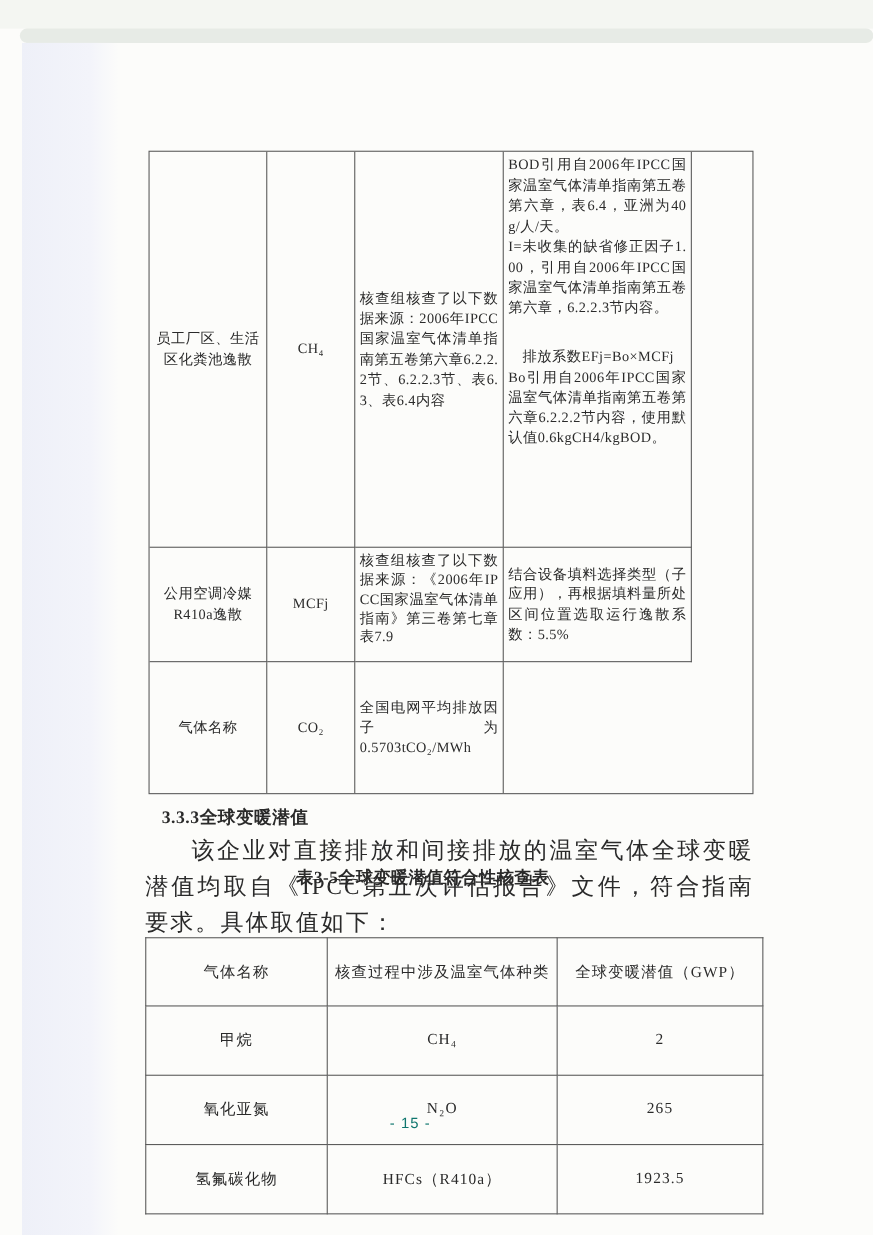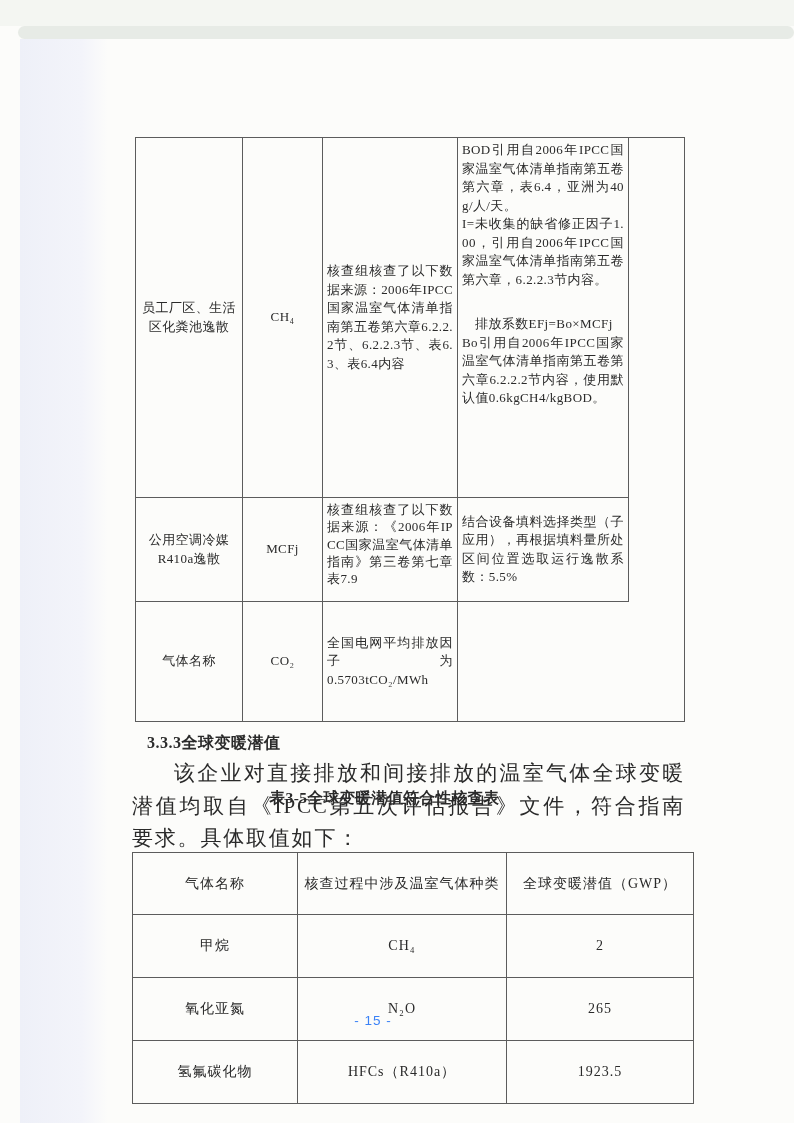--- a/index.html
+++ b/index.html
@@ -70,21 +70,21 @@
   table.t2 th,table.t2 td{
     border:1px solid var(--border);text-align:center;vertical-align:middle;
     font-weight:normal;letter-spacing:1px;padding:16px 2px;
   }
   table.t2 th{height:29px;}
   table.t2 td{height:30px;}
   table.t2 .c1{width:160px;} table.t2 .c2{width:204px;} table.t2 .c3{width:182px;font-family:Liberation Serif, serif;}
   
   .footer{
     position:absolute;left:0;top:1013px;width:746px;text-align:center;
-    font-size:13.5px;letter-spacing:1px;color:#3b82f6;
+    font-size:13.5px;letter-spacing:1px;color:#0f766e;
     font-family:"Liberation Sans","DejaVu Sans",sans-serif;
   }
 </style>
 </head>
 <body>
 
 <div class="scan-top-white"></div>
 <div class="scan-top"></div>
 <div class="scan-left"></div>
 

